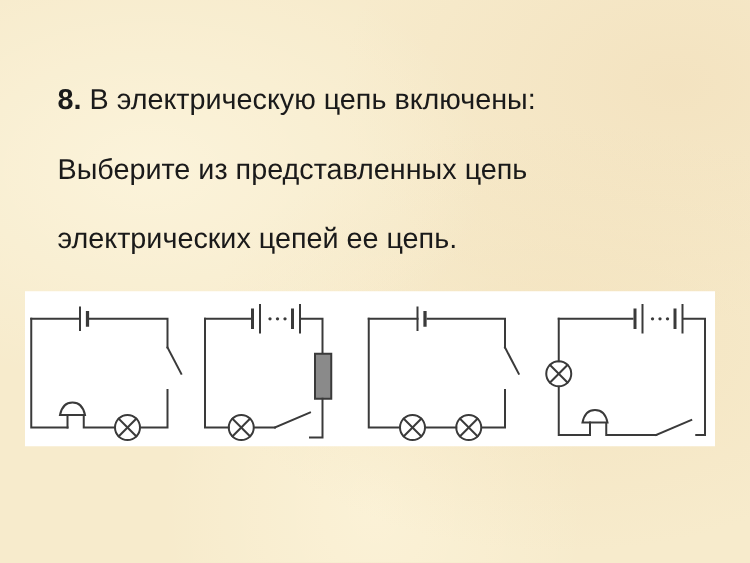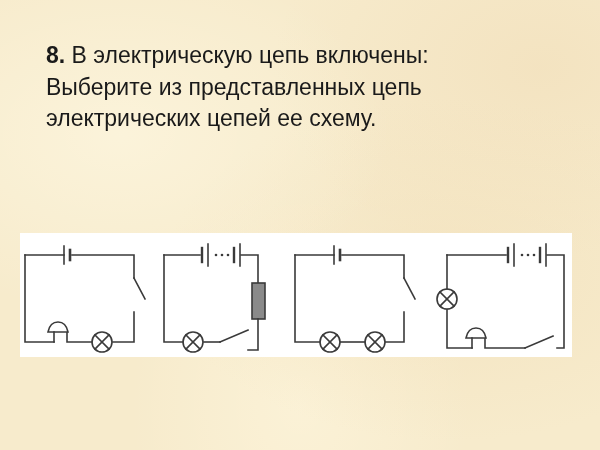--- a/index.html
+++ b/index.html
@@ -11,34 +11,34 @@
       radial-gradient(ellipse at 75% 60%, rgba(240,220,180,0.45) 0%, rgba(240,220,180,0) 45%),
       radial-gradient(ellipse at 50% 90%, rgba(255,248,225,0.5) 0%, rgba(255,248,225,0) 40%),
       radial-gradient(ellipse at 90% 15%, rgba(238,215,175,0.4) 0%, rgba(238,215,175,0) 35%);
     font-family:"Liberation Sans", sans-serif;
   }
   .question {
     position:absolute; left:46px; top:40px; width:540px;
     font-size:23px; line-height:31.5px; color:#1a1a1a;
   }
   .question .num { font-weight:bold; }
-  .question .line { display:block; white-space:nowrap; }
+  .question .line { display:block; white-space:nowrap;margin-top:24px; }
   .panel {
     position:absolute; left:20px; top:233px; width:552px; height:124px;
     background:#ffffff;
   }
   .panel svg { position:absolute; left:0; top:0; }
 </style>
 </head>
 <body>
 
 <div class="question">
   <span class="line"><span class="num">8.</span> <span>В электрическую цепь включены:</span></span>
   <span class="line">Выберите из представленных цепь</span>
-  <span class="line">электрических цепей ее схему.</span>
+  <span class="line">электрических цепей ее цепь.</span>
 </div>
 
 <div class="panel">
   <svg width="552" height="124" viewBox="0 0 552 124" xmlns="http://www.w3.org/2000/svg" stroke="#3a3a3a" stroke-width="1.6" fill="none" stroke-linecap="square">
 
     <g>
 
       <path d="M5,22 H44 M52,22 H114 V45"></path>
       <line x1="44" y1="13" x2="44" y2="31"></line>
       <line x1="50" y1="17" x2="50" y2="27" stroke-width="2.6"></line>

